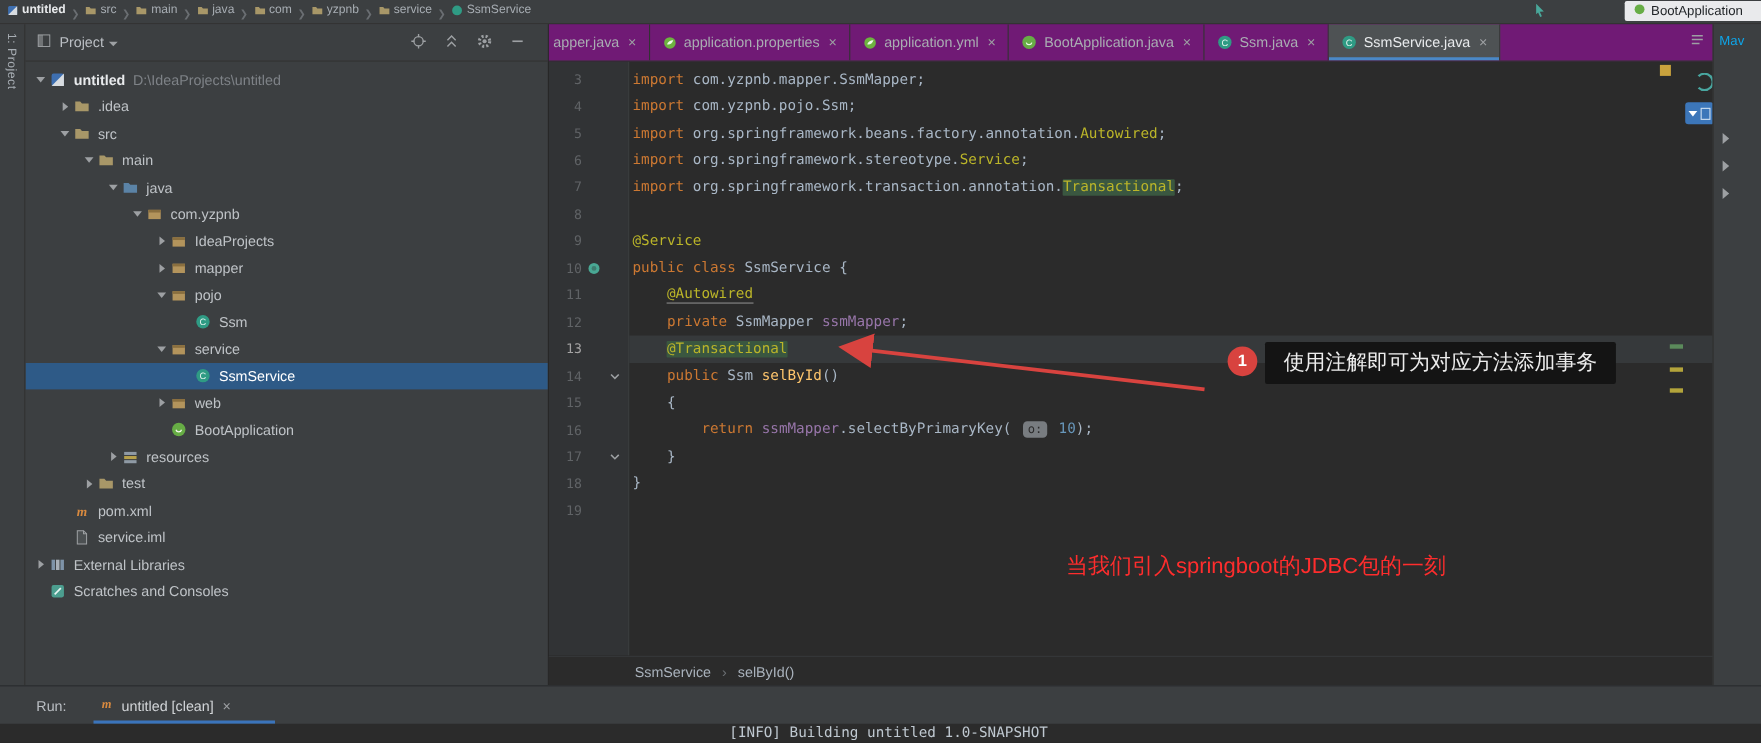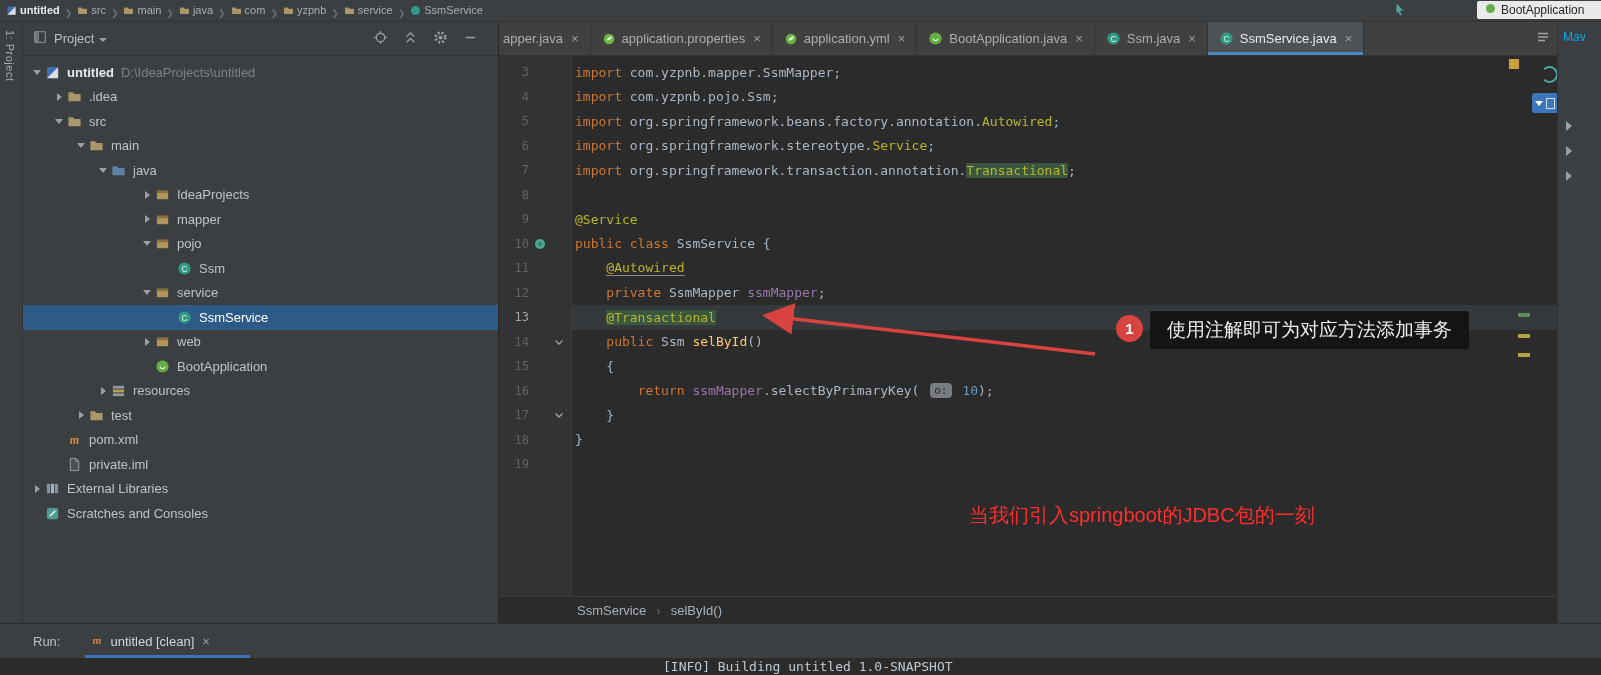--- a/index.html
+++ b/index.html
@@ -32,21 +32,21 @@
   .trow.sel{background:#2E5A87;}
   .trow.sel .tlabel{color:#FFFFFF;}
   .arslot{width:16px;display:inline-flex;justify-content:center;flex:none;}
   .ar-d{width:0;height:0;border-left:4px solid transparent;border-right:4px solid transparent;border-top:5px solid #9DA0A3;}
   .ar-r{width:0;height:0;border-top:4px solid transparent;border-bottom:4px solid transparent;border-left:5px solid #9DA0A3;}
   .ticon{width:17px;display:inline-flex;flex:none;margin-right:5px;}
   .tlabel.b{font-weight:bold;color:#E8EAEC;}
   .thint{color:#7E8287;margin-left:7px;}
   
   .center{width:1058px;flex:none;display:flex;flex-direction:column;background:#2B2B2B;}
-  .tabbar{height:33px;flex:none;background:#404040;display:flex;align-items:stretch;border-bottom:1px solid #323232;}
+  .tabbar{height:33px;flex:none;background:#701a75;display:flex;align-items:stretch;border-bottom:1px solid #323232;}
   .tabs{display:flex;overflow:hidden;}
   .tab{display:flex;align-items:center;padding:0 11px;border-right:1px solid #323232;font-size:13px;
        color:#A9ADB2;gap:6px;white-space:nowrap;}
   .tab:first-child{padding-left:4px;}
   .tab.active{background:#4E5254;color:#E8EAEC;box-shadow:inset 0 -3px 0 #4A88C7;}
   .tab-close{color:#9DA0A3;font-size:13px;margin-left:2px;}
   .tab-ic{display:inline-flex;}
   .tabbar-right{margin-left:auto;display:flex;align-items:center;padding-right:6px;}
   .editor{position:relative;flex:1;overflow:hidden;background:#2B2B2B;}
   .gutter-col{position:absolute;left:0;top:0;bottom:0;width:72px;background:#313335;border-right:1px solid #3A3C3E;}
@@ -276,20 +276,32 @@
             <span class="arslot">
               <span class="ar-d"></span>
             </span>
             <span class="ticon">
               <svg width="15" height="15" viewBox="0 0 16 16">
                 <path d="M1.5 3.5 h4.8 l1.7 1.9 h6.5 V13 H1.5 Z" fill="#5B83A6"></path>
               </svg>
             </span>
             <span class="tlabel">java</span>
           </div>
+          <div class="trow" style="padding-left: 94px;">
+            <span class="arslot">
+              <span class="ar-d"></span>
+            </span>
+            <span class="ticon">
+              <svg width="15" height="15" viewBox="0 0 16 16">
+                <rect x="2" y="4" width="12" height="9" fill="#B3945C"></rect>
+                <rect x="2" y="4" width="12" height="2.6" fill="#8A6F3F"></rect>
+              </svg>
+            </span>
+            <span class="tlabel">com.yzpnb</span>
+          </div>
           <div class="trow" style="padding-left: 116px;">
             <span class="arslot">
               <span class="ar-r"></span>
             </span>
             <span class="ticon">
               <svg width="15" height="15" viewBox="0 0 16 16">
                 <rect x="2" y="4" width="12" height="9" fill="#B3945C"></rect>
                 <rect x="2" y="4" width="12" height="2.6" fill="#8A6F3F"></rect>
               </svg>
             </span>
@@ -407,21 +419,21 @@
             <span class="tlabel">pom.xml</span>
           </div>
           <div class="trow" style="padding-left: 28px;">
             <span class="arslot"></span>
             <span class="ticon">
               <svg width="15" height="15" viewBox="0 0 16 16">
                 <path d="M3.5 1.5 h6 l3 3 V14.5 h-9 Z" fill="#4C5052" stroke="#9DA0A3" stroke-width="1"></path>
                 <path d="M9.5 1.5 v3 h3" fill="none" stroke="#9DA0A3"></path>
               </svg>
             </span>
-            <span class="tlabel">private.iml</span>
+            <span class="tlabel">service.iml</span>
           </div>
           <div class="trow" style="padding-left: 6px;">
             <span class="arslot">
               <span class="ar-r"></span>
             </span>
             <span class="ticon">
               <svg width="15" height="15" viewBox="0 0 16 16">
                 <rect x="2" y="3" width="3.4" height="10" fill="#7E93A8"></rect>
                 <rect x="6.3" y="3" width="3.4" height="10" fill="#A8B0B8"></rect>
                 <rect x="10.6" y="3" width="3.4" height="10" fill="#7E93A8"></rect>

